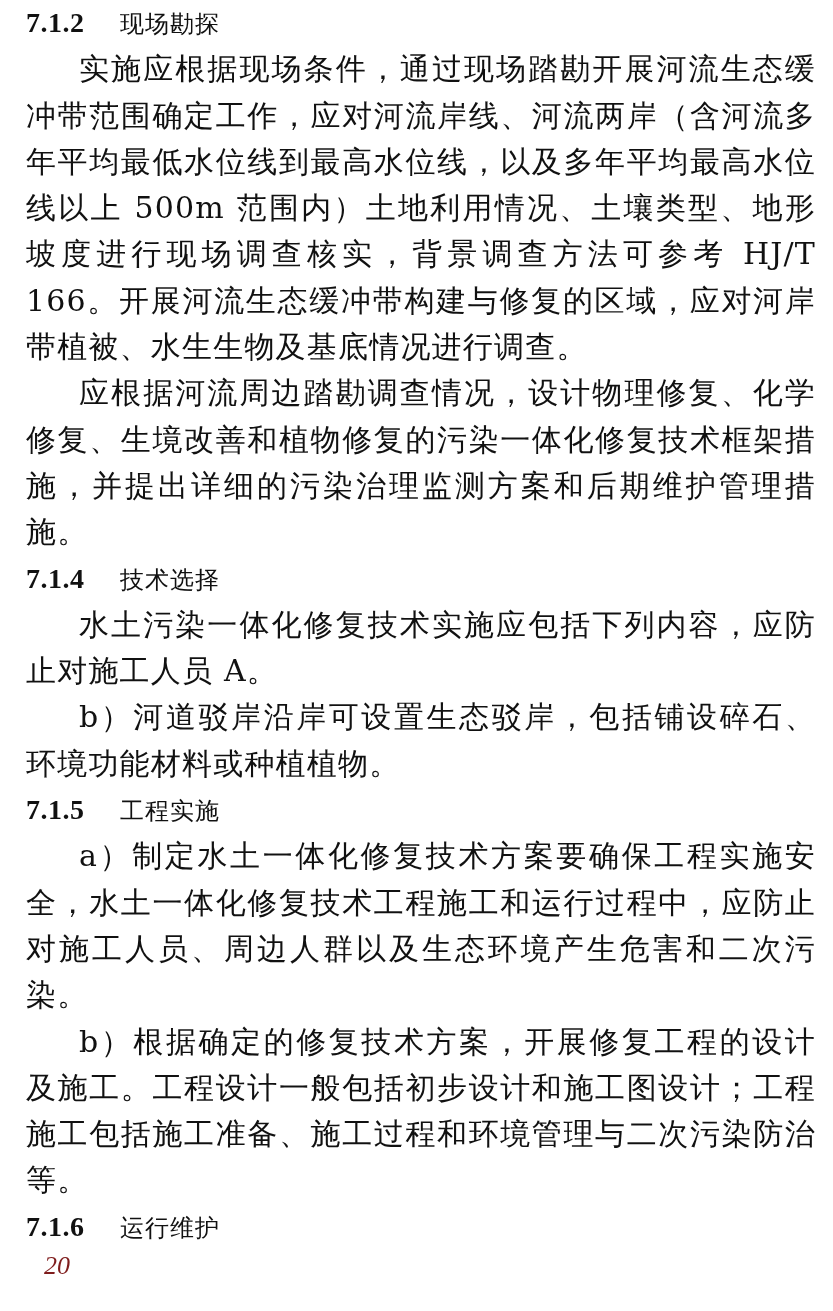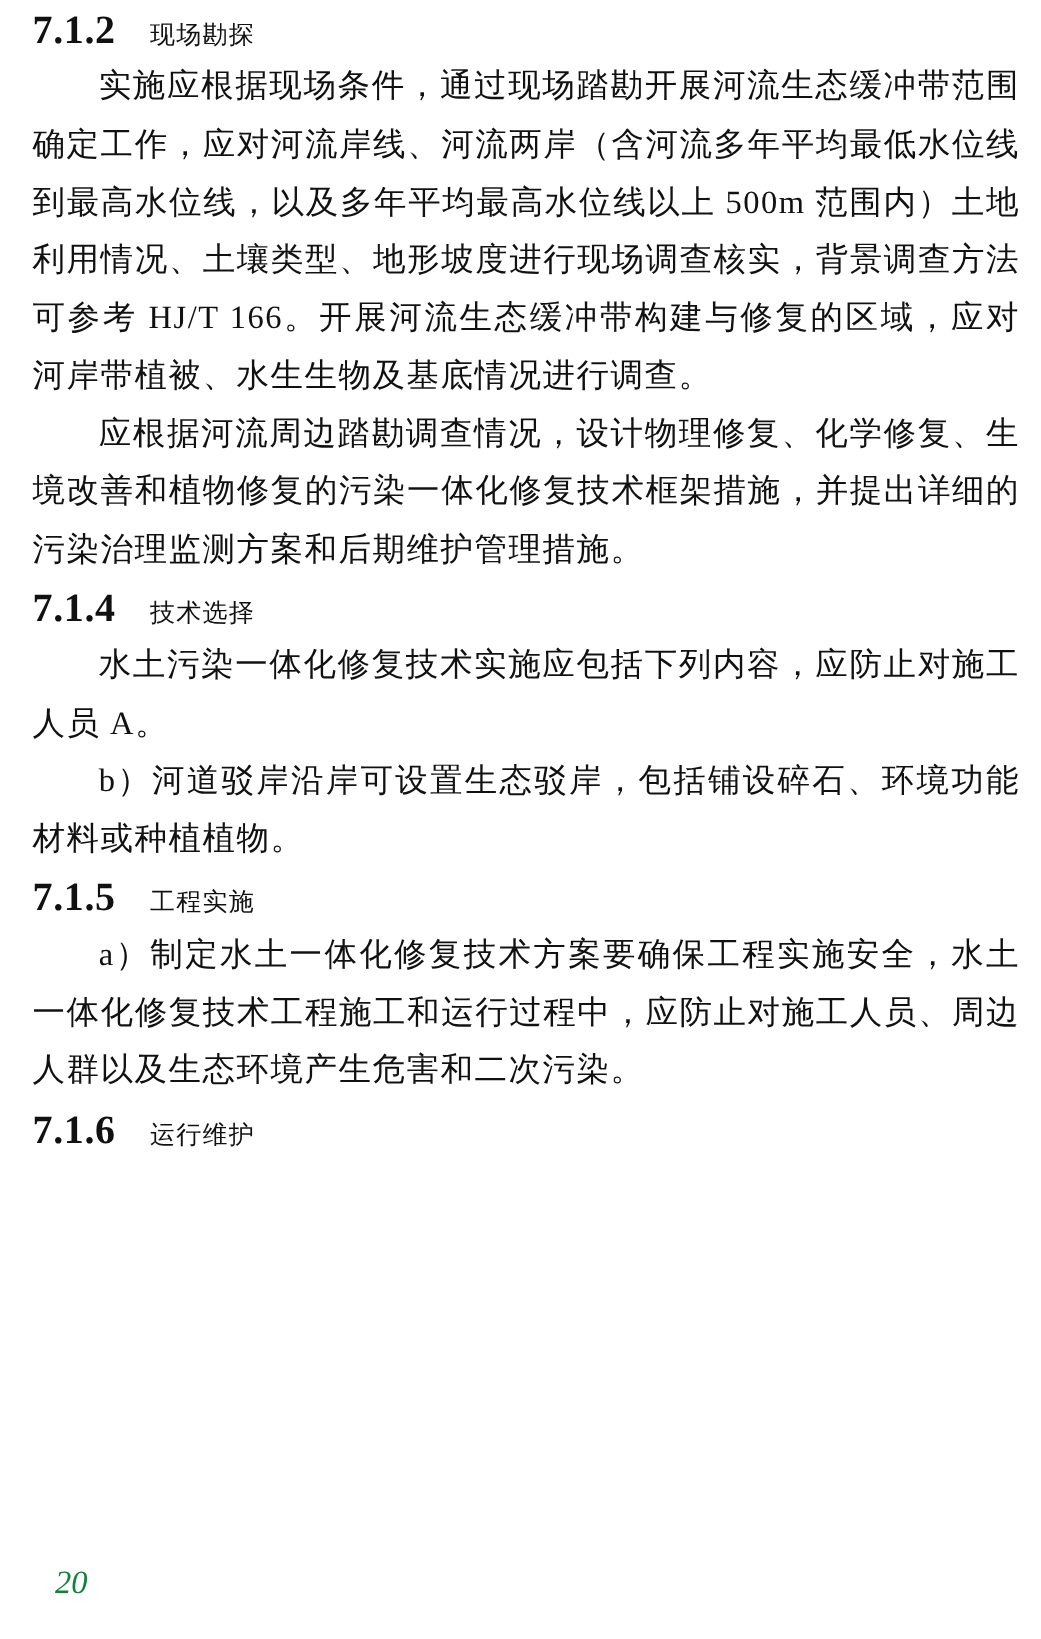--- a/index.html
+++ b/index.html
@@ -24,47 +24,46 @@
     .line {
       height: 46.3px;
       line-height: 46.3px;
       font-size: 24.5px;
       white-space: nowrap;
       letter-spacing: 1.2px;
     }
     .heading .num {
       font-family: "Liberation Serif", "DejaVu Serif", serif;
       font-weight: bold;
-      font-size: 32px;
+      font-size: 28px;
       letter-spacing: 0.5px;
       display: inline-block;
       width: 94px;
     }
     .heading .title {
-      font-size: 20px;
+      font-size: 24px;
       letter-spacing: 1px;
     }
     .para {
-      font-size: 26px;
+      font-size: 30px;
       line-height: 46.3px;
       text-align: justify;
       text-align-last: left;
       letter-spacing: 1.2px;
       margin: 0;
       text-indent: 53px;
-      font-family: Liberation Serif, serif;
     }
     .page-number {
       position: absolute;
       left: 44px;
       top: 1251px;
       font-family: "Liberation Serif", "DejaVu Serif", serif;
       font-style: italic;
       font-size: 26px;
-      color: #15803d;
+      color: #7f1d1d;
     }
   </style>
 </head>
 <body>
 
 <div class="page">
 
   <div class="line heading">
     <span class="num">7.1.2</span><span class="title">现场勘探</span>
   </div>
@@ -75,20 +74,21 @@
   <div class="line heading">
     <span class="num">7.1.4</span><span class="title">技术选择</span>
   </div>
   <p class="para">水土污染一体化修复技术实施应包括下列内容，应防止对施工人员 A。</p>
   <p class="para">b）河道驳岸沿岸可设置生态驳岸，包括铺设碎石、环境功能材料或种植植物。</p>
 
   <div class="line heading">
     <span class="num">7.1.5</span><span class="title">工程实施</span>
   </div>
   <p class="para">a）制定水土一体化修复技术方案要确保工程实施安全，水土一体化修复技术工程施工和运行过程中，应防止对施工人员、周边人群以及生态环境产生危害和二次污染。</p>
+  <p class="para">b）根据确定的修复技术方案，开展修复工程的设计及施工。工程设计一般包括初步设计和施工图设计；工程施工包括施工准备、施工过程和环境管理与二次污染防治等。</p>
 
   <div class="line heading">
     <span class="num">7.1.6</span><span class="title">运行维护</span>
   </div>
 
 </div>
 
 <div class="page-number">20</div>
 
 </body></html>

